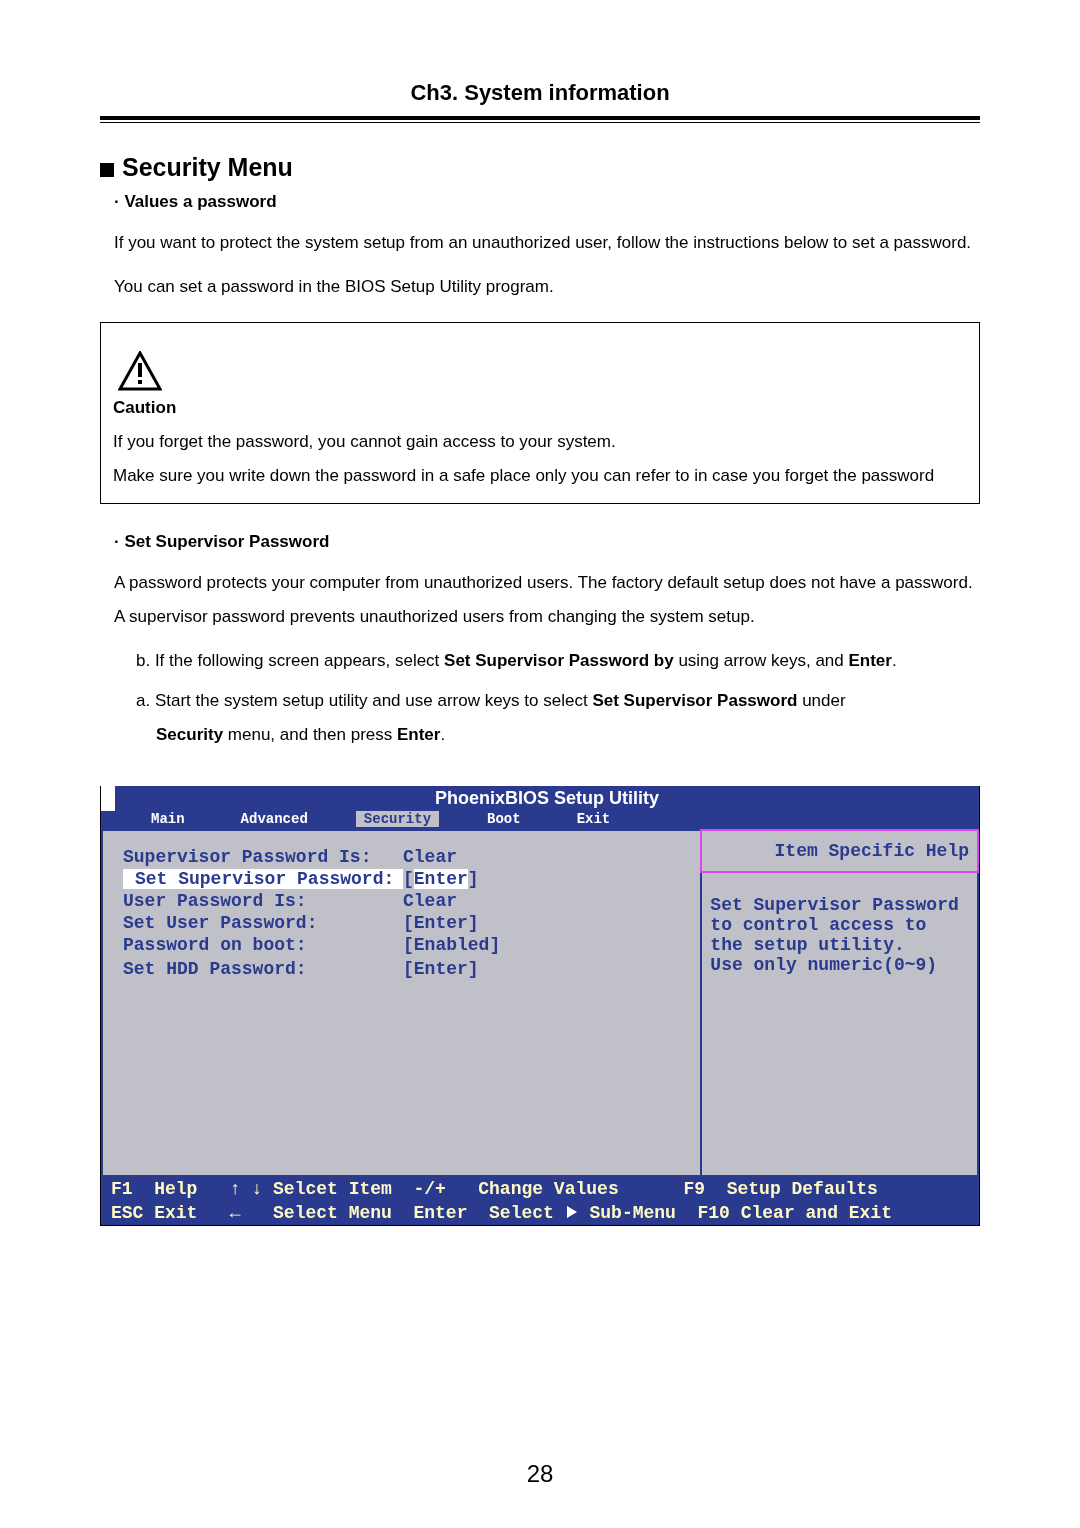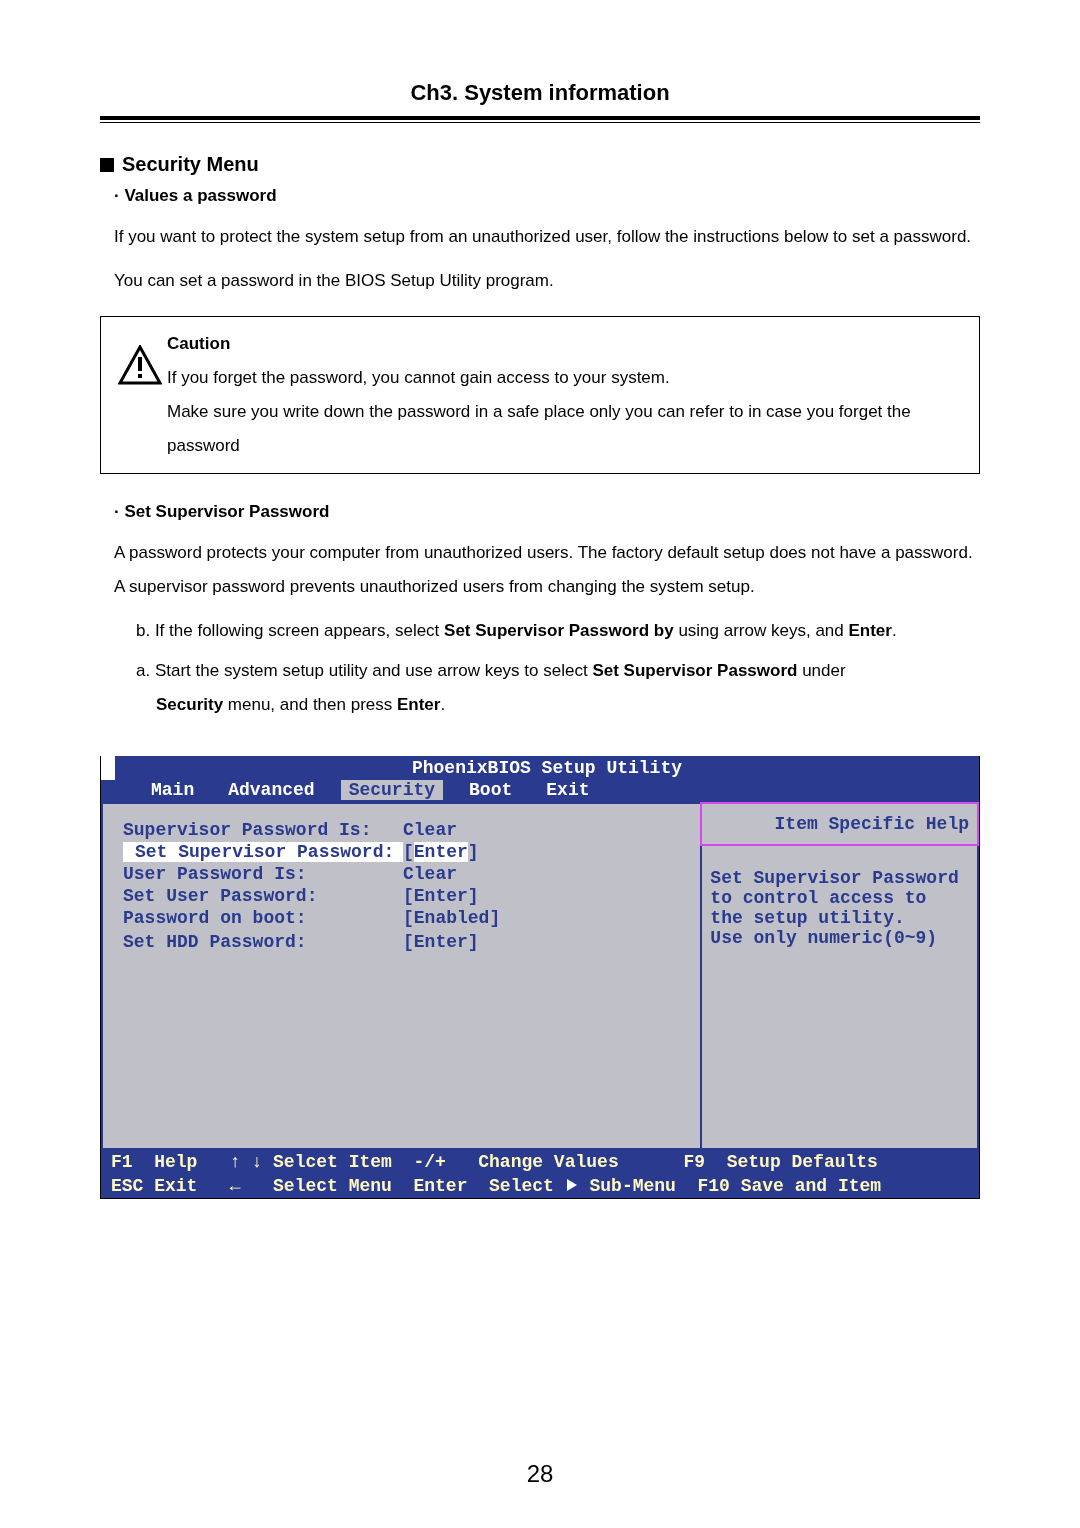--- a/index.html
+++ b/index.html
@@ -13,46 +13,47 @@
     }
     .chapter-title {
       text-align: center;
       font-weight: bold;
       font-size: 22px;
       padding-bottom: 8px;
     }
     .double-rule { margin-top: 2px; margin-bottom: 30px; }
     .double-rule .thick { border-top: 4px solid #000; }
     .double-rule .thin  { border-top: 1px solid #000; margin-top: 2px; }
-    .section-heading { font-weight: bold; font-size: 20px; margin-bottom: 8px; }
+    .section-heading { font-weight: bold; font-size: 25px; margin-bottom: 8px; }
     .section-heading .bullet { display:inline-block; width:14px; height:14px; background:#000; margin-right:8px; vertical-align: -1px; }
     .sub-heading { font-weight: bold; font-size: 17px; margin: 10px 0 14px 14px; }
     .body-text { font-size: 17px; line-height: 2.0; margin-left: 14px; margin-bottom: 10px; }
     .caution-box {
       border: 1.5px solid #000;
       display: flex;
       align-items: flex-start;
       padding: 10px 12px;
       margin: 18px 0 28px 0;
+      flex-direction: column;
     }
     .caution-icon {
       width: 54px; flex-shrink: 0;
       display:flex; justify-content:center; align-items:flex-start;
       margin-top: 18px;
     }
     .caution-content { flex: 1; font-size: 17px; line-height: 2.0; }
     .caution-title { font-weight: bold; }
     .steps { margin-left: 36px; font-size: 17px; line-height: 2.0; }
     .steps .step { margin-bottom: 6px; }
     .steps .indent { margin-left: 20px; }
     .bold { font-weight: bold; }
     
     .bios-wrap { margin: 34px 0 0 0; border: 1px solid #000; border-top: none; }
-    .bios-title-bar { background:#2a3a8f; color:#fff; font-family: Liberation Mono, monospace; font-size:18px; font-weight:bold; text-align:center; padding:2px 0;margin-left:14px; }
-    .bios-menu-bar { background:#2a3a8f; color:#fff; font-family:"Courier New",monospace; font-size:18px; display:flex; padding:0 42px 2px 42px; gap:18px; }
+    .bios-title-bar { background:#2a3a8f; color:#fff; font-family: Liberation Sans, sans-serif; font-size:18px; font-weight:bold; text-align:center; padding:2px 0;margin-left:14px; }
+    .bios-menu-bar { background:#2a3a8f; color:#fff; font-family:"Courier New",monospace; font-size:14px; display:flex; padding:0 42px 2px 42px; gap:40px; }
     .bios-menu-bar .tab { font-weight:bold; padding:0 8px; }
     .bios-menu-bar .tab.active { background:#c0c0c8; color:#2a3a8f; }
     .bios-body { display:flex; background:#c0c0c8; font-family:"Courier New",monospace; font-size:18px; color:#2a3a8f; font-weight:bold; }
     .bios-left { flex: 600; padding:16px 20px 170px 20px; border:2px solid #2a3a8f; border-right:none; }
     .bios-right { flex: 300; }
     .bios-right-title { border:2px solid #d946ef; padding:10px 8px; text-align:right; }
     .bios-right-help { border:2px solid #2a3a8f; border-top:none; padding:22px 8px 200px 8px; }
     .bios-row { display:flex; margin-bottom:2px; }
     .bios-row .label{ width:280px; white-space:pre; }
     .bios-row .value{ flex:1; white-space:pre; }
@@ -152,16 +153,16 @@
       <div class="bios-right-title">Item Specific Help</div>
       <div class="bios-right-help">
         <div>Set Supervisor Password</div>
         <div>to control access to</div>
         <div>the setup utility.</div>
         <div>Use only numeric(0~9)</div>
       </div>
     </div>
   </div>
   <div class="bios-hint">F1  Help   ↑ ↓ Selcet Item  -/+   Change Values      F9  Setup Defaults</div>
-  <div class="bios-hint"><span>ESC Exit   ←   Select Menu  Enter  Select </span><span class="tri"></span><span> Sub-Menu  F10 Save and Item</span></div>
+  <div class="bios-hint"><span>ESC Exit   ←   Select Menu  Enter  Select </span><span class="tri"></span><span> Sub-Menu  F10 Clear and Exit</span></div>
 </div>
 
 <div class="page-number">28</div>
 
 </body></html>

